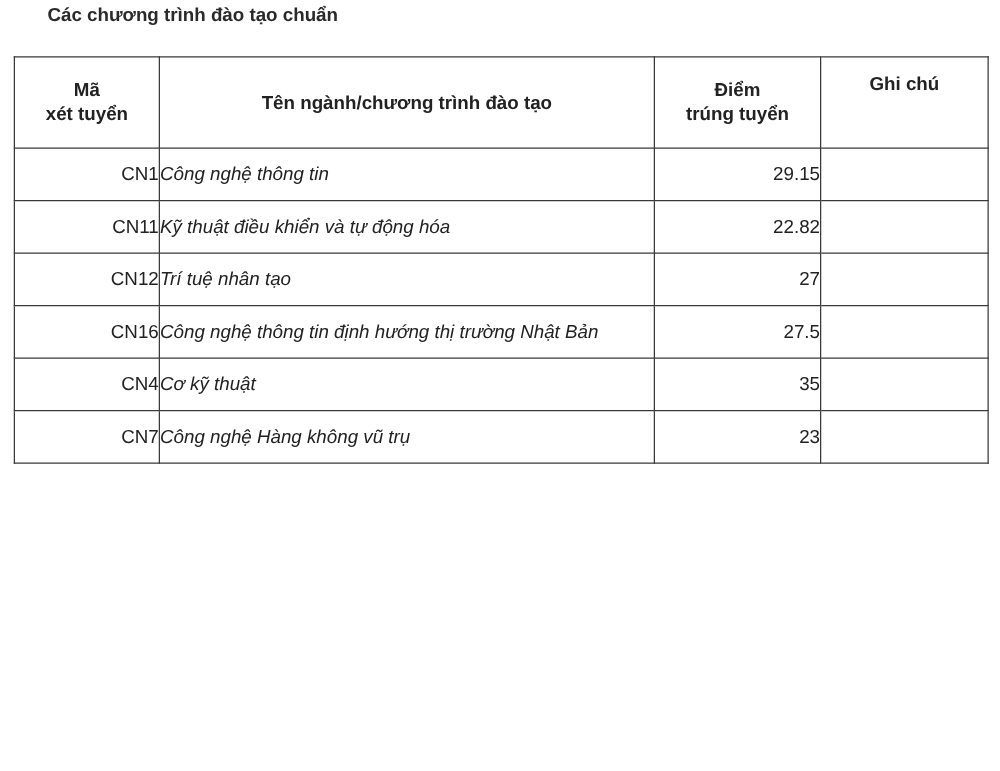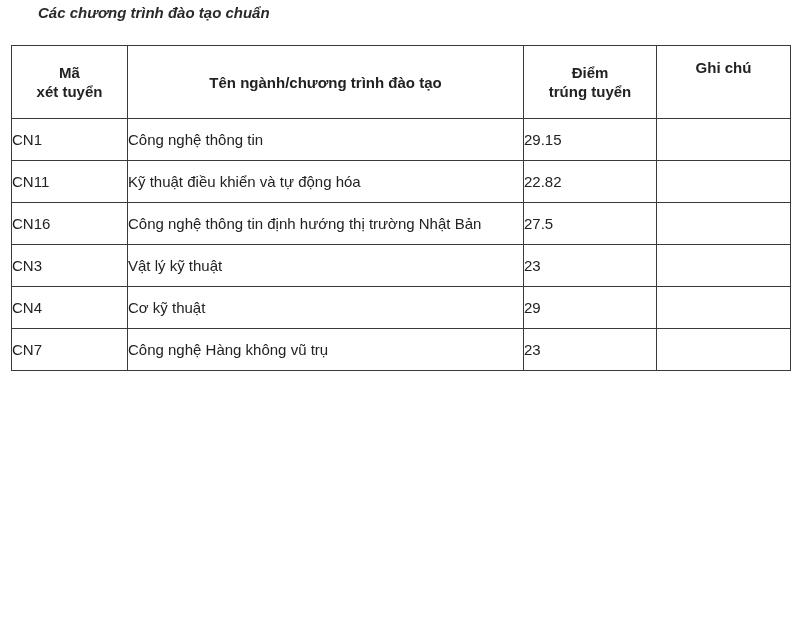--- a/index.html
+++ b/index.html
@@ -1,29 +1,29 @@
 <!DOCTYPE html>
 <html><head>
 <meta charset="utf-8">
 <style>
   html, body { margin: 0; padding: 0; background: #ffffff; }
   body { width: 800px; height: 617px; position: relative; overflow: hidden;
          font-family: "Liberation Sans", sans-serif; color: #222222; }
   .title { position: absolute; left: 38px; top: 4px; font-size: 15px;
-           font-weight: bold; font-style: italic; color: #2a2a2a; }
+           font-weight: bold; color: #2a2a2a; }
   table.scores { position: absolute; left: 11px; top: 45px; border-collapse: collapse;
                  table-layout: fixed; width: 779px; }
   table.scores th, table.scores td { border: 1.5px solid #3a3a3a; font-size: 15px;
                  padding: 0; }
   table.scores th { height: 60px; font-weight: bold; color: #222; line-height: 19px;
                     text-align: center; vertical-align: middle; }
   table.scores th.note { vertical-align: top; padding-top: 12px; }
   table.scores td { height: 41px; vertical-align: middle; }
-  td.code, td.score { text-align: left; }
-  td.name { text-align: left; padding-left: 6px; }
+  td.code, td.score { text-align: right; }
+  td.name { text-align: left; padding-left: 6px; font-style: italic; }
   col.c1 { width: 116px; } col.c2 { width: 396px; } col.c3 { width: 133px; } col.c4 { width: 134px; }
 </style>
 </head>
 <body>
 
 <div class="title">Các chương trình đào tạo chuẩn</div>
 
 <table class="scores">
   <colgroup>
       <col class="c1">
@@ -52,35 +52,35 @@
         <td class="score">29.15</td>
         <td class="note"></td>
       </tr>
       <tr>
         <td class="code">CN11</td>
         <td class="name">Kỹ thuật điều khiển và tự động hóa</td>
         <td class="score">22.82</td>
         <td class="note"></td>
       </tr>
       <tr>
+        <td class="code">CN12</td>
+        <td class="name">Trí tuệ nhân tạo</td>
+        <td class="score">27</td>
+        <td class="note"></td>
+      </tr>
+      <tr>
         <td class="code">CN16</td>
         <td class="name">Công nghệ thông tin định hướng thị trường Nhật Bản</td>
         <td class="score">27.5</td>
         <td class="note"></td>
       </tr>
       <tr>
-        <td class="code">CN3</td>
-        <td class="name">Vật lý kỹ thuật</td>
-        <td class="score">23</td>
-        <td class="note"></td>
-      </tr>
-      <tr>
         <td class="code">CN4</td>
         <td class="name">Cơ kỹ thuật</td>
-        <td class="score">29</td>
+        <td class="score">35</td>
         <td class="note"></td>
       </tr>
       <tr>
         <td class="code">CN7</td>
         <td class="name">Công nghệ Hàng không vũ trụ</td>
         <td class="score">23</td>
         <td class="note"></td>
       </tr>
     </tbody>
 </table>

